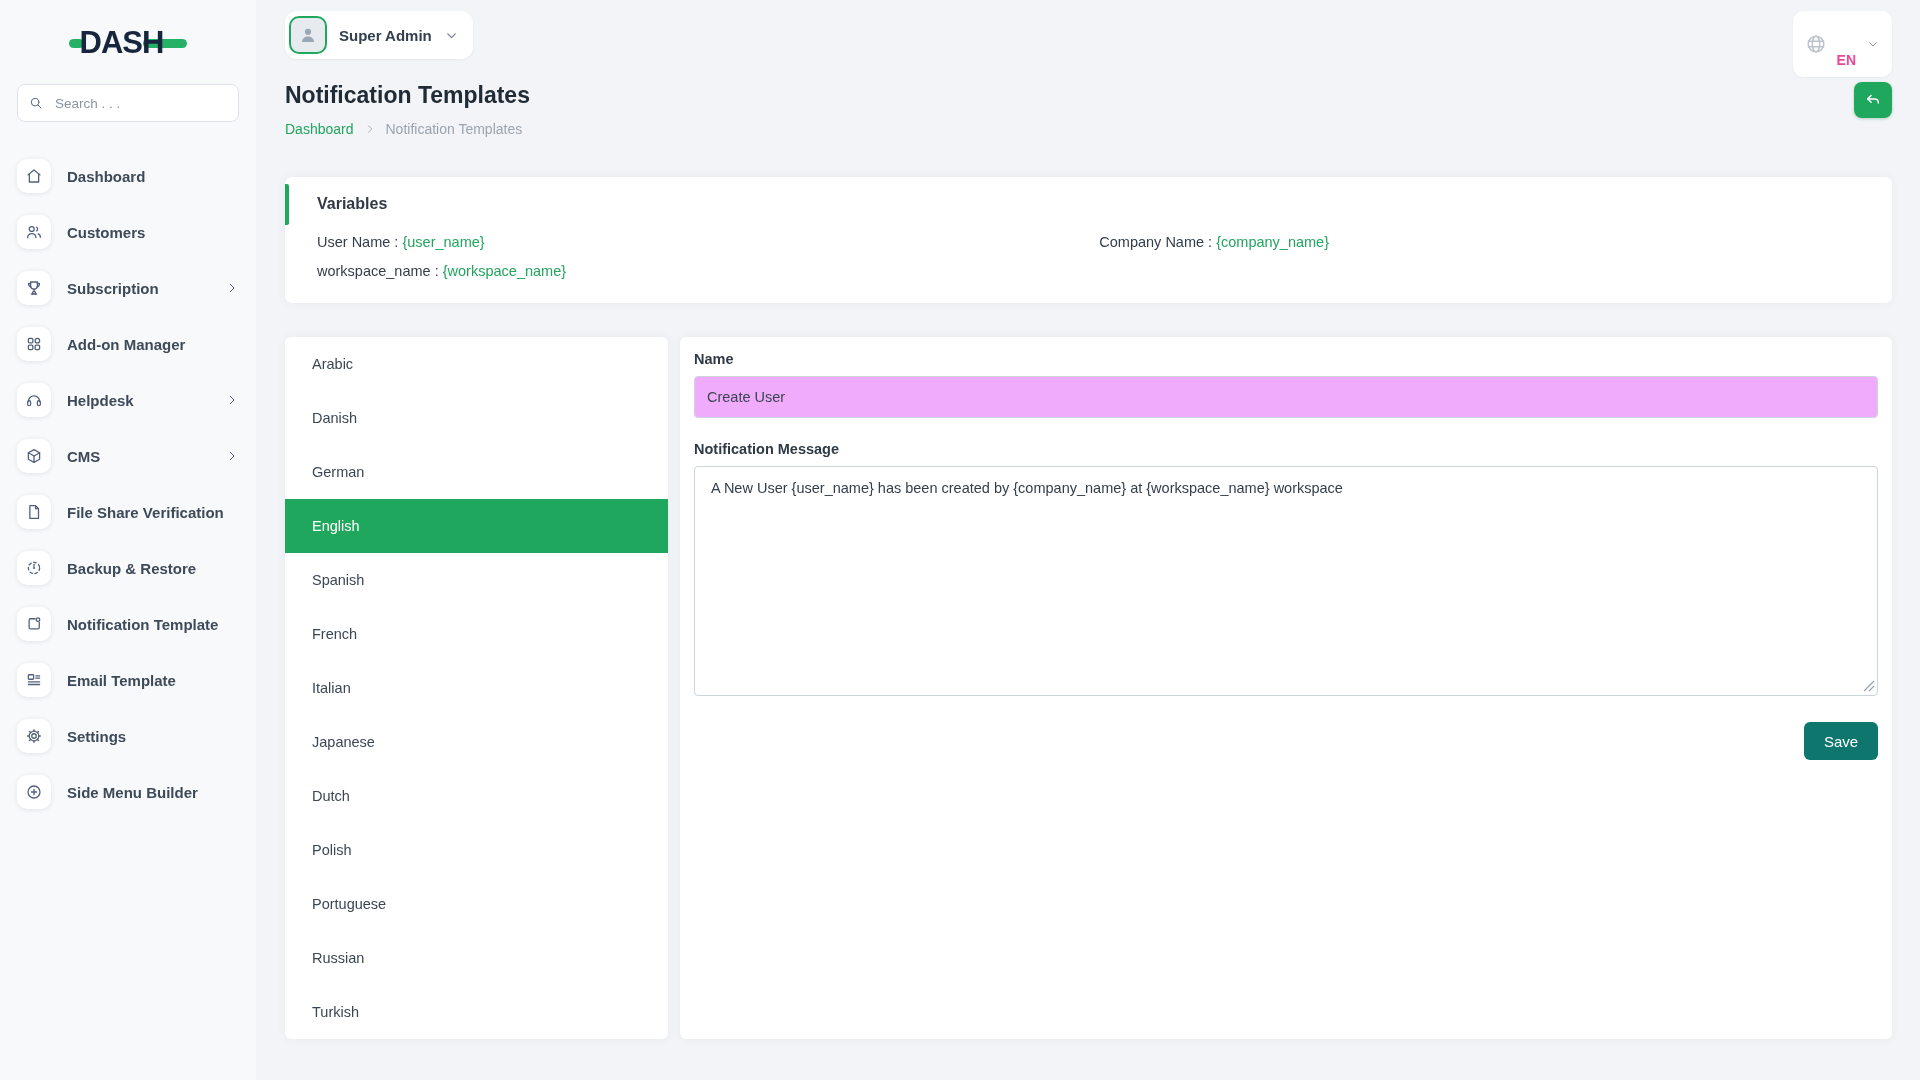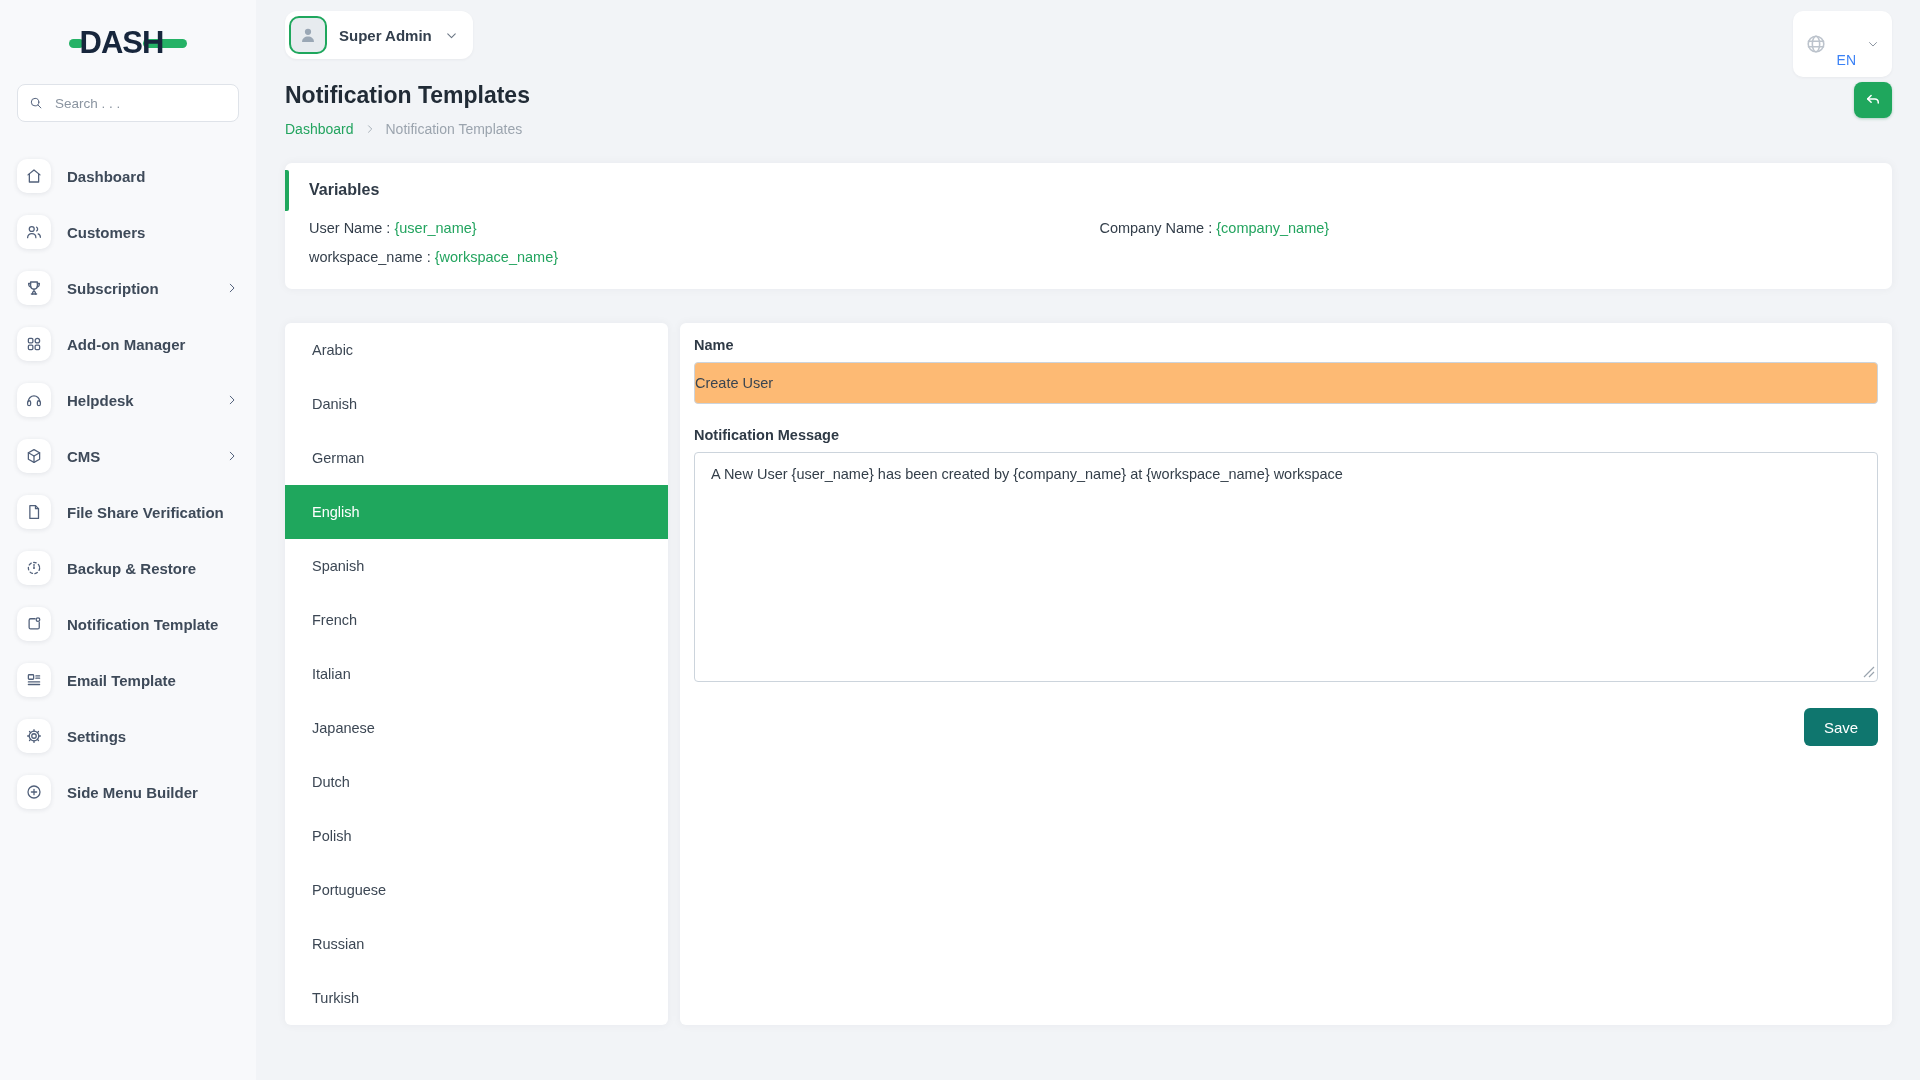--- a/index.html
+++ b/index.html
@@ -30,51 +30,51 @@
   .main { position:absolute; left:256px; top:0; width:1664px; height:1080px; padding:0 28px 0 29px; }
 
   .topbar { height:70px; display:flex; align-items:flex-start; justify-content:space-between; padding-top:11px; }
   .userpill { background:#ffffff; border-radius:12px; display:flex; align-items:center;
     padding:5px 14px 5px 4px; gap:12px; cursor:pointer; box-shadow:0 1px 3px rgba(30,40,60,0.05); }
   .avatar { width:38px; height:38px; border-radius:10px; background:#e7ebef; border:2px solid #1fa75d;
     display:flex; align-items:center; justify-content:center; }
   .userpill .name { font-size:15px; font-weight:600; color:#333f4d; }
   .langpill { background:#ffffff; border-radius:10px; display:flex; align-items:center;
     padding:9px 12px; gap:10px; cursor:pointer; box-shadow:0 1px 3px rgba(30,40,60,0.05); }
-  .langpill .code { font-size:14px; font-weight:400; color:#3b82f6;margin-top:32px; }
+  .langpill .code { font-size:14px; font-weight:700; color:#ec4899;margin-top:32px; }
 
   .pagehead { display:flex; justify-content:space-between; align-items:flex-start; margin-top:12px; }
   .pagehead h1 { font-size:23px; font-weight:700; color:#212b36; }
   .crumbs { margin-top:12px; display:flex; align-items:center; gap:10px; font-size:14px; }
   .crumb-link { color:#23a45f; cursor:pointer; }
   .crumb-sep { color:#9ba4ae; font-size:13px; }
   .crumb-current { color:#9ba4ae; }
   .backbtn { width:38px; height:36px; background:#1fa75d; border:none; border-radius:8px;
     display:flex; align-items:center; justify-content:center; cursor:pointer; box-shadow:0 1px 3px rgba(20,120,70,0.3); }
 
   .card { background:#ffffff; border-radius:6px; box-shadow:0 0 10px rgba(20,30,50,0.05); }
 
-  .vars-card { margin-top:26px; position:relative; padding:18px 24px 24px;border-radius:7px; }
+  .vars-card { margin-top:40px; position:relative; padding:18px 32px 24px;border-radius:7px; }
   .vars-accent { position:absolute; left:0; top:7px; width:4px; height:41px; background:#1fa75d; border-radius:0 2px 2px 0; }
   .vars-title { font-size:16px; font-weight:700; color:#2f3a46; }
   .vars-grid { margin-top:21px; display:grid; grid-template-columns: 50.7% 1fr; row-gap:13px; font-size:14.5px; }
   .var-label { color:#333e4a; }
   .var-token { color:#23a45f; }
 
   .content-row { margin-top:34px; display:flex; gap:12px; height:702px; }
 
   .lang-card { width:383px; flex:none; overflow:hidden; }
   .lang-item { height:54px; display:flex; align-items:center; padding-left:27px;
     font-size:14.5px; color:#3c4754; cursor:pointer; }
   .lang-item.active { background:#1fa75d; color:#ffffff; }
 
   .form-card { flex:1; padding:14px 14px 0; display:flex; flex-direction:column; }
   .field-label { font-size:14.5px; font-weight:700; color:#2f3a46; }
-  .name-input { margin-top:9px; width:100%; height:42px; background:#fdba74; border:1px solid #ccd4dc;
-    border-radius:4px; padding:0 0; font-size:14.5px; color:#3a4550; font-family:"Liberation Sans", sans-serif; }
+  .name-input { margin-top:9px; width:100%; height:42px; background:#f0abfc; border:1px solid #ccd4dc;
+    border-radius:4px; padding:0 12px; font-size:14.5px; color:#3a4550; font-family:"Liberation Sans", sans-serif; }
   .msg-label { margin-top:23px; }
   .msg-wrap { position:relative; margin-top:9px; }
   .msg-area { width:100%; height:230px; background:#ffffff; border:1px solid #ccd4dc; border-radius:4px;
     padding:11px 16px; font-size:14.5px; color:#333e49; font-family:"Liberation Sans", sans-serif;
     resize:none; outline:none; line-height:1.45; display:block; }
   .resize-grip { position:absolute; right:3px; bottom:4px; pointer-events:none; }
   .save-row { display:flex; justify-content:flex-end; margin-top:26px; }
   .save-btn { min-width:74px; height:38px; background:#0f766e; color:#ffffff; border:none; border-radius:6px;
     font-size:15px; font-weight:500; cursor:pointer; font-family:"Liberation Sans", sans-serif; padding:0 18px; }
 </style>

